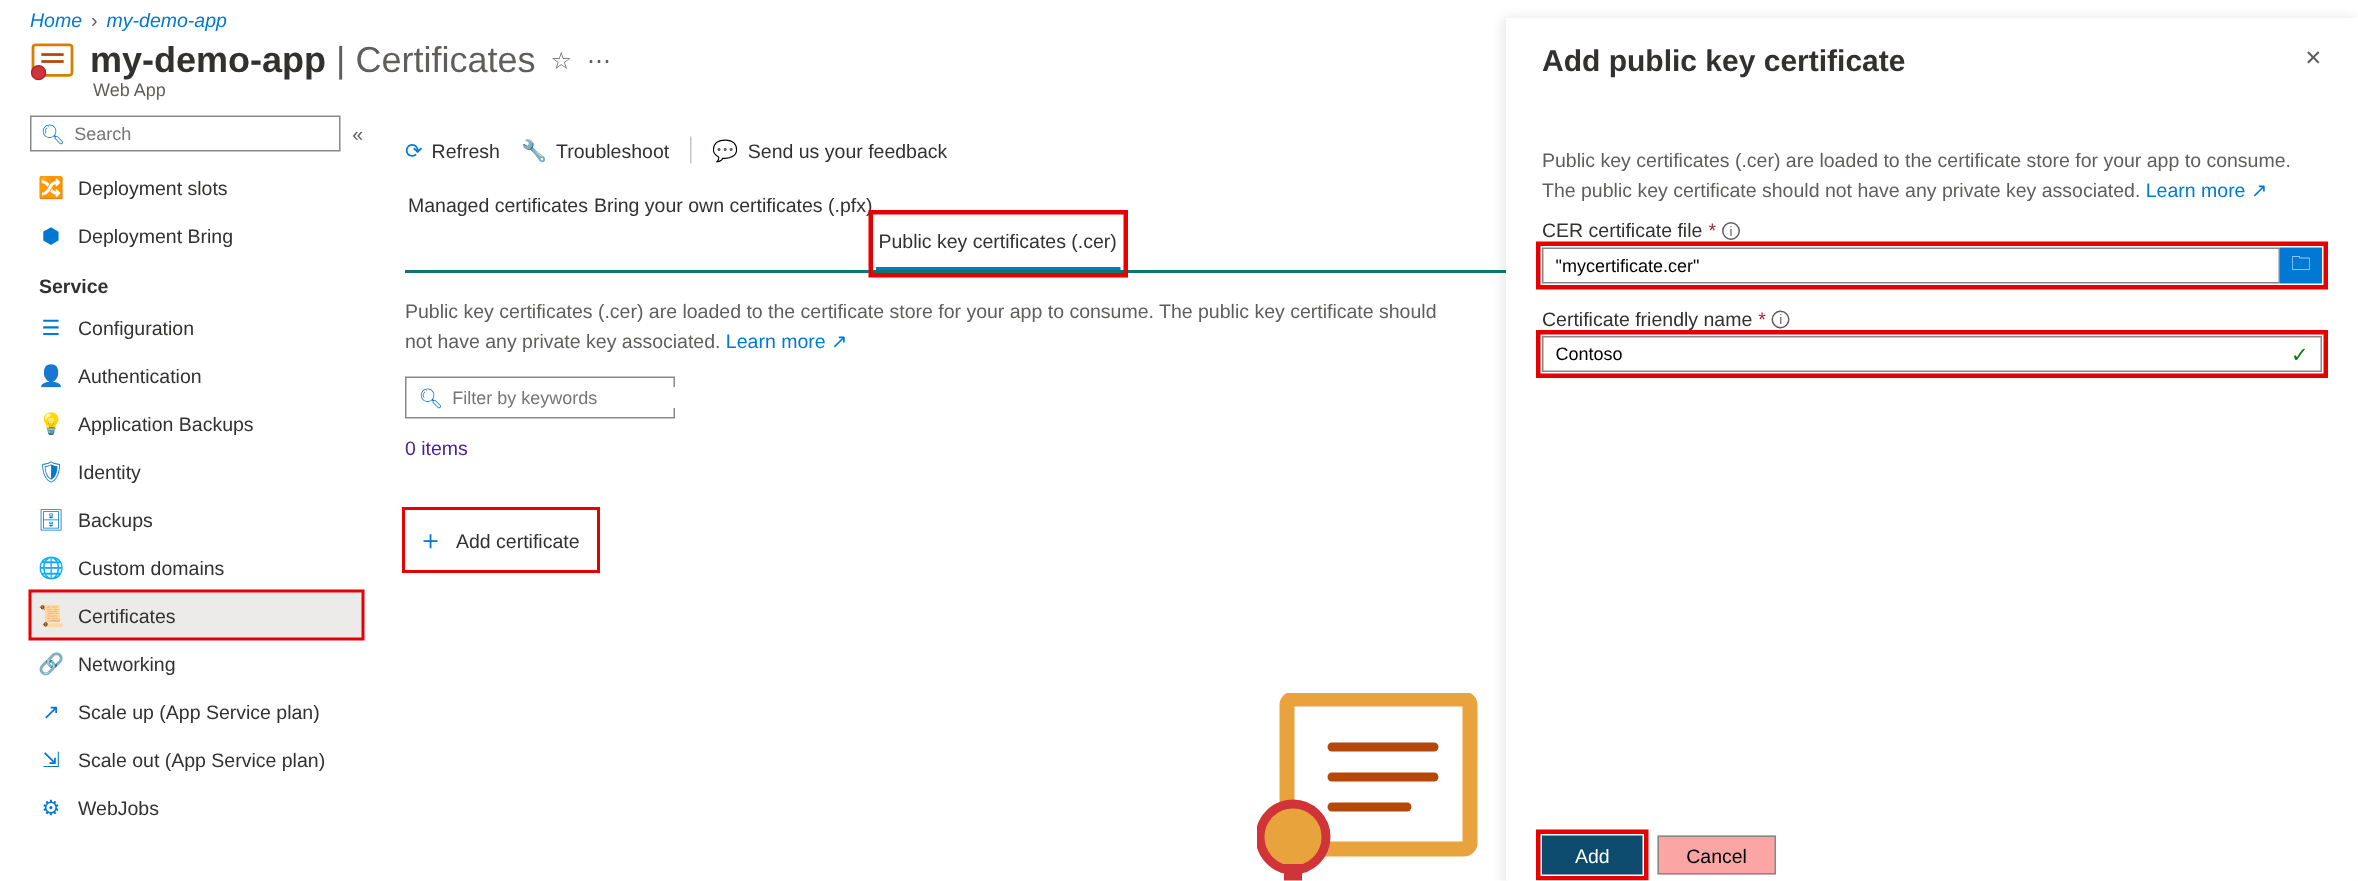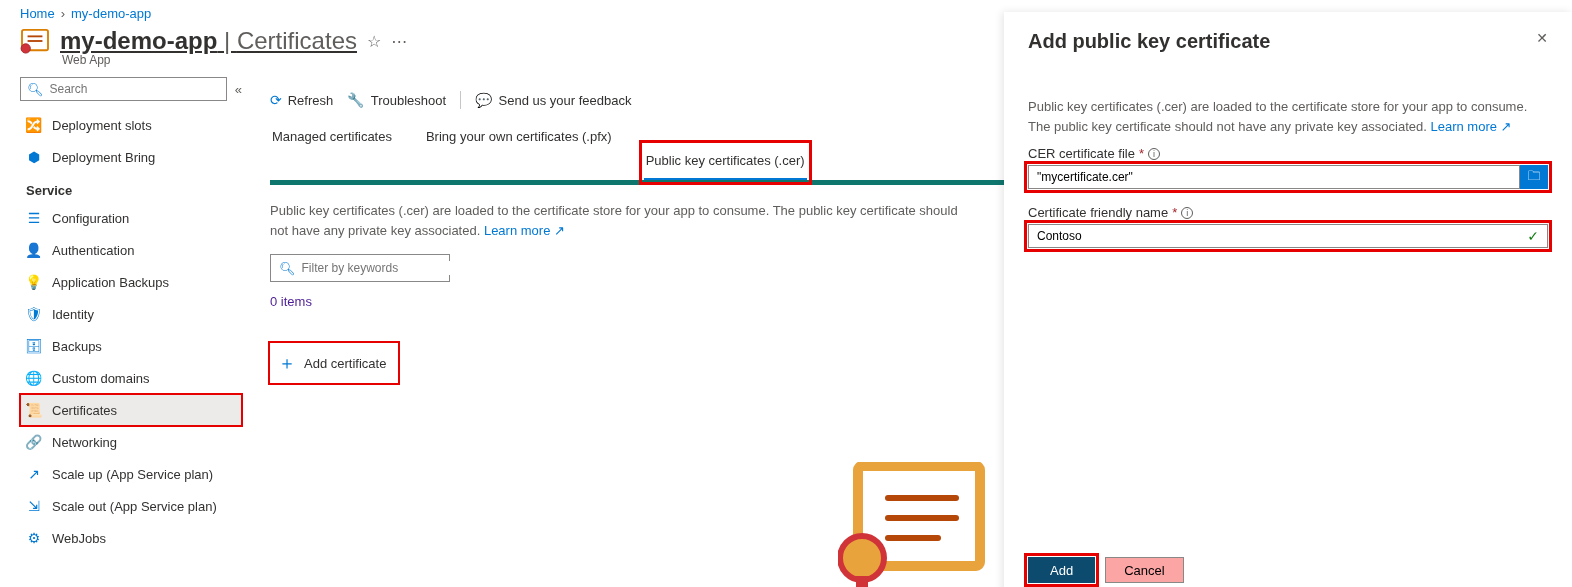--- a/index.html
+++ b/index.html
@@ -1,27 +1,27 @@
 <!DOCTYPE html>
 <html><head>
 <meta charset="utf-8">
 <style>
   * { box-sizing: border-box; margin: 0; padding: 0; font-family: "Segoe UI", sans-serif; }
   body { width: 1572px; height: 587px; background: #fff; overflow: hidden; position: relative; font-size: 13px; color: #323130; }
   a { text-decoration: none; }
 
   
   .breadcrumb { display: flex; align-items: center; gap: 6px; padding: 6px 20px 0; font-size: 13px; }
-  .breadcrumb a { color: #0078d4; }
+  .breadcrumb a { color: #0078d4; font-style: italic; }
   .breadcrumb .sep { color: #605e5c; }
 
   
   .title-row { display: flex; align-items: center; gap: 10px; padding: 6px 20px 0; }
   .cert-icon { width: 30px; height: 26px; }
-  .title-row h1 { font-weight: 600; font-size: 24px; text-decoration: underline; }
+  .title-row h1 { font-weight: 600; font-size: 24px; }
   .title-row h1 .light { font-weight: 400; color: #605e5c; }
   .star { color: #605e5c; font-size: 16px; cursor: pointer; }
   .dots { color: #605e5c; font-size: 16px; cursor: pointer; }
   .subtitle { padding: 0 20px 10px 62px; color: #605e5c; font-size: 12px; margin-top:-2px; }
 
   
   .layout { display: flex; }
   .sidebar { width: 250px; border-right: none; padding: 0 8px 0 20px; }
   .main { flex: 1; padding: 0 20px; }
   .panel { position: absolute; right: 0; top: 12px; width: 568px; height: 100%; background: #fff; box-shadow: -2px 0 8px rgba(0,0,0,.1); padding: 18px 24px; }
@@ -37,21 +37,21 @@
   .nav-heading { font-weight: 600; padding: 10px 6px 4px; }
   .hl-red { outline: 2px solid #e60000; outline-offset: -1px; }
 
   
   .toolbar { display: flex; align-items: center; gap: 14px; padding: 14px 0 8px; font-size: 13px; }
   .toolbar .btn { display: flex; align-items: center; gap: 6px; color: #323130; cursor: pointer; }
   .toolbar .btn .ic { color: #0078d4; font-size: 14px; }
   .toolbar .divider { width: 1px; height: 18px; background: #c8c6c4; }
 
   
-  .tabs { display: flex; gap: 30px; border-bottom: 5px solid #0f766e; margin-top: 4px; }
+  .tabs { display: flex; border-bottom: 2px solid #0f766e; margin-top: 4px; }
   .tab { padding: 8px 2px 10px; cursor: pointer; color: #323130; }
   .tab.active { border-bottom: 2px solid #0078d4; margin-top: 24px; }
   .tab.hl { outline: 3px solid #e60000; outline-offset: 2px; }
 
   .desc { color: #605e5c; margin: 16px 0 6px; line-height: 1.5; max-width: 700px; }
   .desc a { color: #0078d4; }
 
   .filter { margin-top: 14px; width: 180px; display: flex; align-items: center; border: 1px solid #8a8886; height: 28px; padding: 0 8px; gap: 6px; }
   .filter input { border: none; outline: none; flex: 1; font-size: 12px; color: #605e5c; }
   .items-count { margin-top: 12px; color: #4c1d95; }

